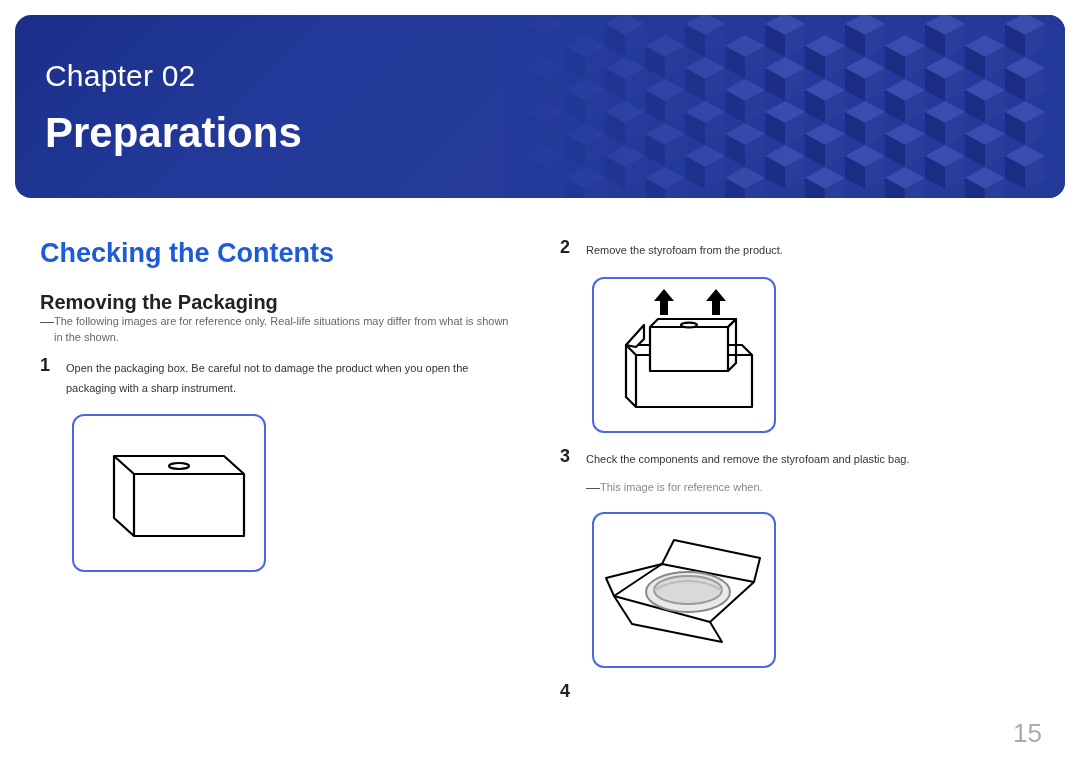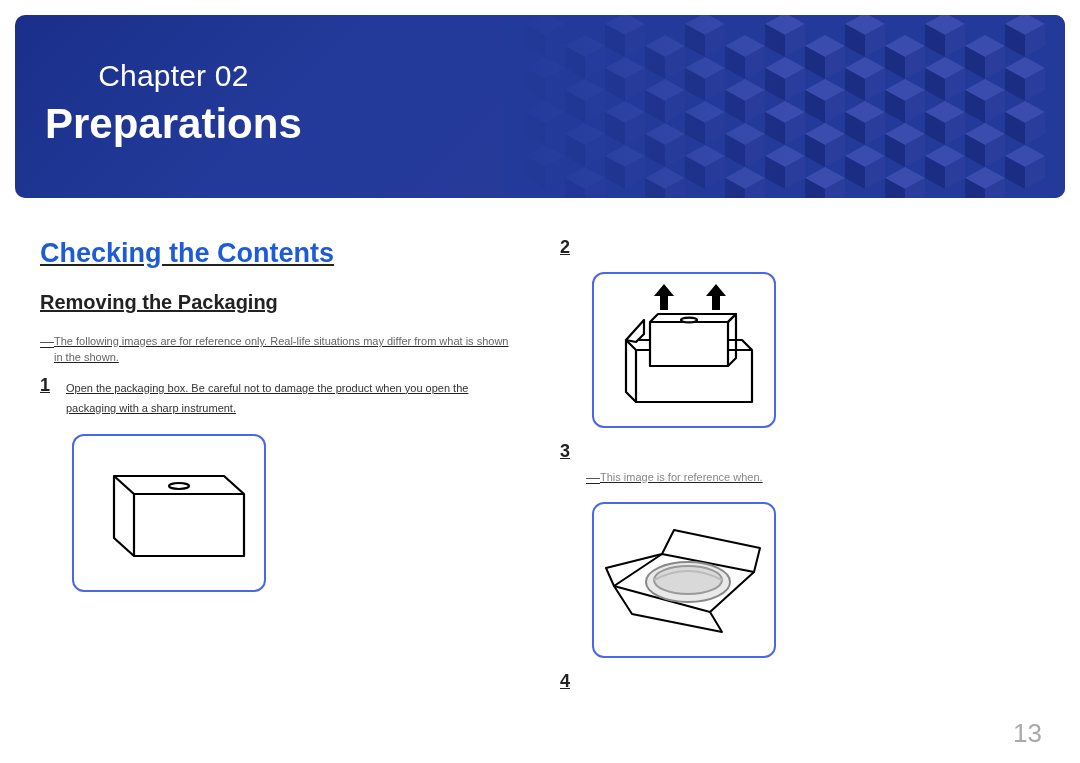--- a/index.html
+++ b/index.html
@@ -7,46 +7,45 @@
   .page {
     position: relative;
     width: 1080px;
     height: 763px;
     padding: 15px 15px 10px 15px;
   }
   .banner {
     position: relative;
     width: 1050px;
     height: 183px;
-    border-radius: 10px;
+    border-radius: 16px;
     overflow: hidden;
     background: linear-gradient(135deg, #1a2f8a 0%, #233a9a 30%, #2a3a98 100%);
-    text-align: center;
   }
   .banner svg.cubes {
     position: absolute;
     right: 0; top: 0;
     width: 560px; height: 183px;
     opacity: 0.95;
   }
   .banner .titles {
     position: absolute;
     left: 30px; top: 44px;
     color: #fff;
   }
   .chapter-label { font-size: 30px; font-weight: 400; letter-spacing: 0.2px; }
-  .chapter-title { font-size: 42px; font-weight: 600; margin-top: 7px; }
+  .chapter-title { font-size: 42px; font-weight: 600; margin-top: 16px; }
   .content {
     display: flex;
     padding: 40px 25px 0 25px;
     gap: 40px;
   }
-  .col { flex: 1 1 0; min-width: 0; text-decoration: underline; }
+  .col { flex: 1 1 0; min-width: 0; }
   .section-heading { color: #1e5bd6; font-size: 27px; font-weight: 600; margin-bottom: 22px; }
-  .sub-heading { color: #222; font-size: 20px; font-weight: 600; margin-bottom: 20px; }
+  .sub-heading { color: #222; font-size: 20px; font-weight: 600; margin-bottom: 0; }
   .note-row { display: flex; align-items: flex-start; font-size: 11px; color: #666; line-height: 1.45; margin-bottom: 10px; }
   .note-row .dash { flex: 0 0 14px; font-size: 14px; line-height: 1; color: #555; }
   .step-row { display: flex; align-items: flex-start; margin-bottom: 10px; }
   .step-num { flex: 0 0 26px; font-size: 18px; font-weight: 600; color: #222; line-height: 1; }
   .step-text { font-size: 11px; color: #333; line-height: 1.8; padding-top: 3px; }
   .figure-box {
     display: inline-block;
     border: 2.5px solid #4a68e6;
     border-radius: 12px;
     padding: 10px;
@@ -174,20 +173,21 @@
             <ellipse cx="95" cy="40" rx="10" ry="3" fill="#fff"></ellipse>
           </g>
         </svg>
       </div>
     </div>
 
     <div class="col">
 
       <div class="step-row">
         <span class="step-num">2</span>
+        <span class="step-text">Remove the styrofoam from the product.</span>
       </div>
 
       <div class="figure-box" style="margin-left:32px;">
         <svg width="160" height="128" viewBox="0 0 160 128">
           <g stroke="#000" stroke-width="2.2" fill="#fff" stroke-linejoin="round">
 
             <polygon points="22,56 138,56 148,66 148,118 32,118 22,108"></polygon>
             <polyline points="22,56 32,66 148,66" fill="none"></polyline>
             <polyline points="32,66 32,118" fill="none"></polyline>
 
@@ -201,20 +201,21 @@
 
           <g fill="#000">
             <polygon points="56,26 64,26 64,12 70,12 60,0 50,12 56,12"></polygon>
             <polygon points="108,26 116,26 116,12 122,12 112,0 102,12 108,12"></polygon>
           </g>
         </svg>
       </div>
 
       <div class="step-row" style="margin-top:14px;">
         <span class="step-num">3</span>
+        <span class="step-text">Check the components and remove the styrofoam and plastic bag.</span>
       </div>
 
       <div class="note-row" style="margin-left:26px; color:#888;">
         <span class="dash">―</span>
         <span>This image is for reference when.</span>
       </div>
 
       <div class="figure-box" style="margin-left:32px;">
         <svg width="160" height="128" viewBox="0 0 160 128">
           <g stroke="#000" stroke-width="2" fill="none" stroke-linejoin="round">
@@ -231,14 +232,14 @@
         </svg>
       </div>
 
       <div class="step-row" style="margin-top:14px;">
         <span class="step-num">4</span>
       </div>
 
     </div>
   </div>
 
-  <div class="page-number">13</div>
+  <div class="page-number">15</div>
 </div>
 
 </body></html>

